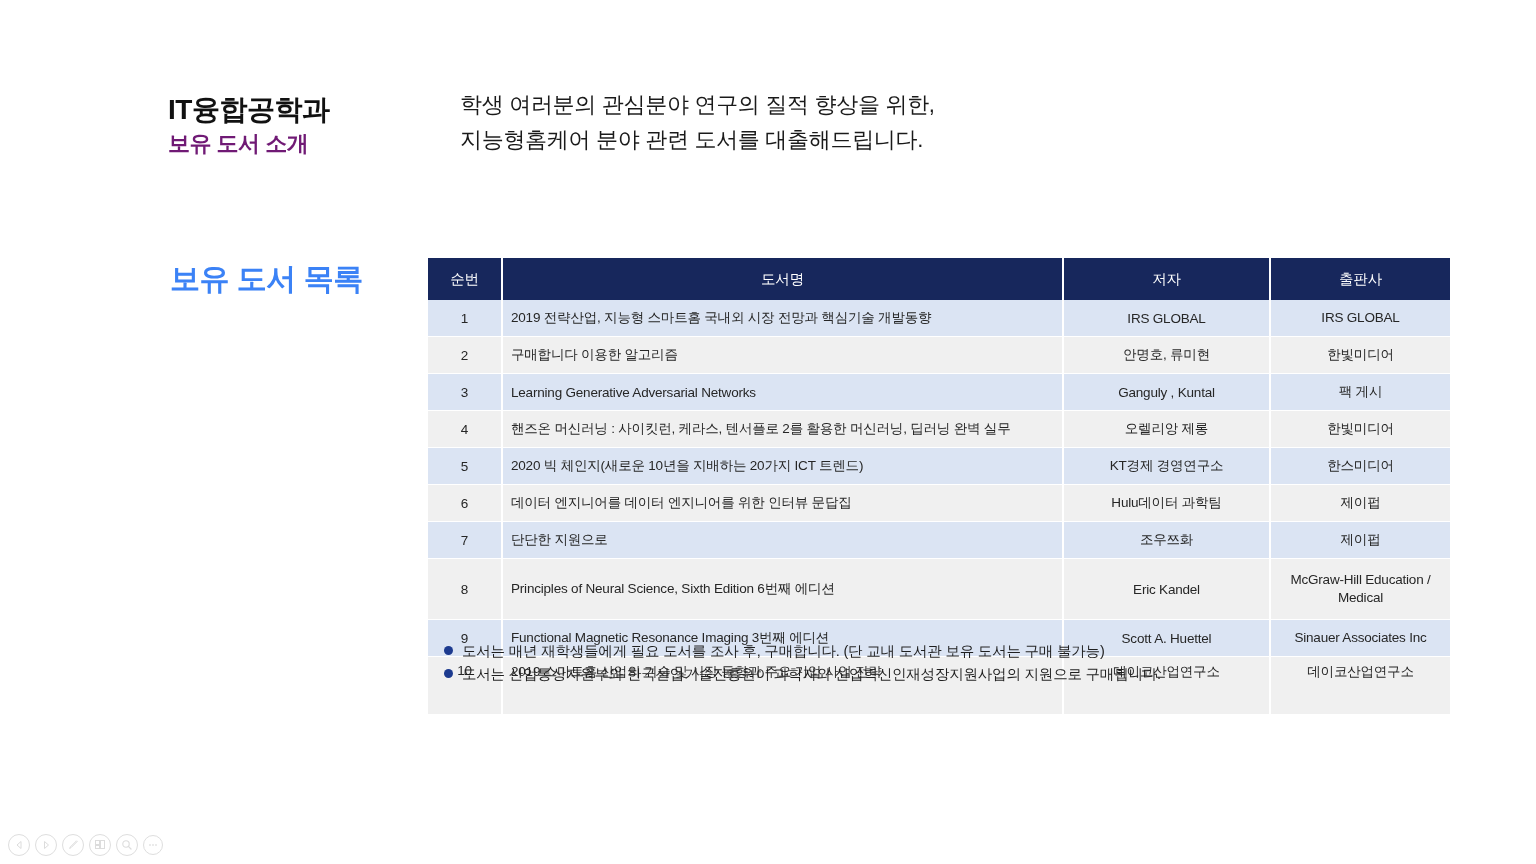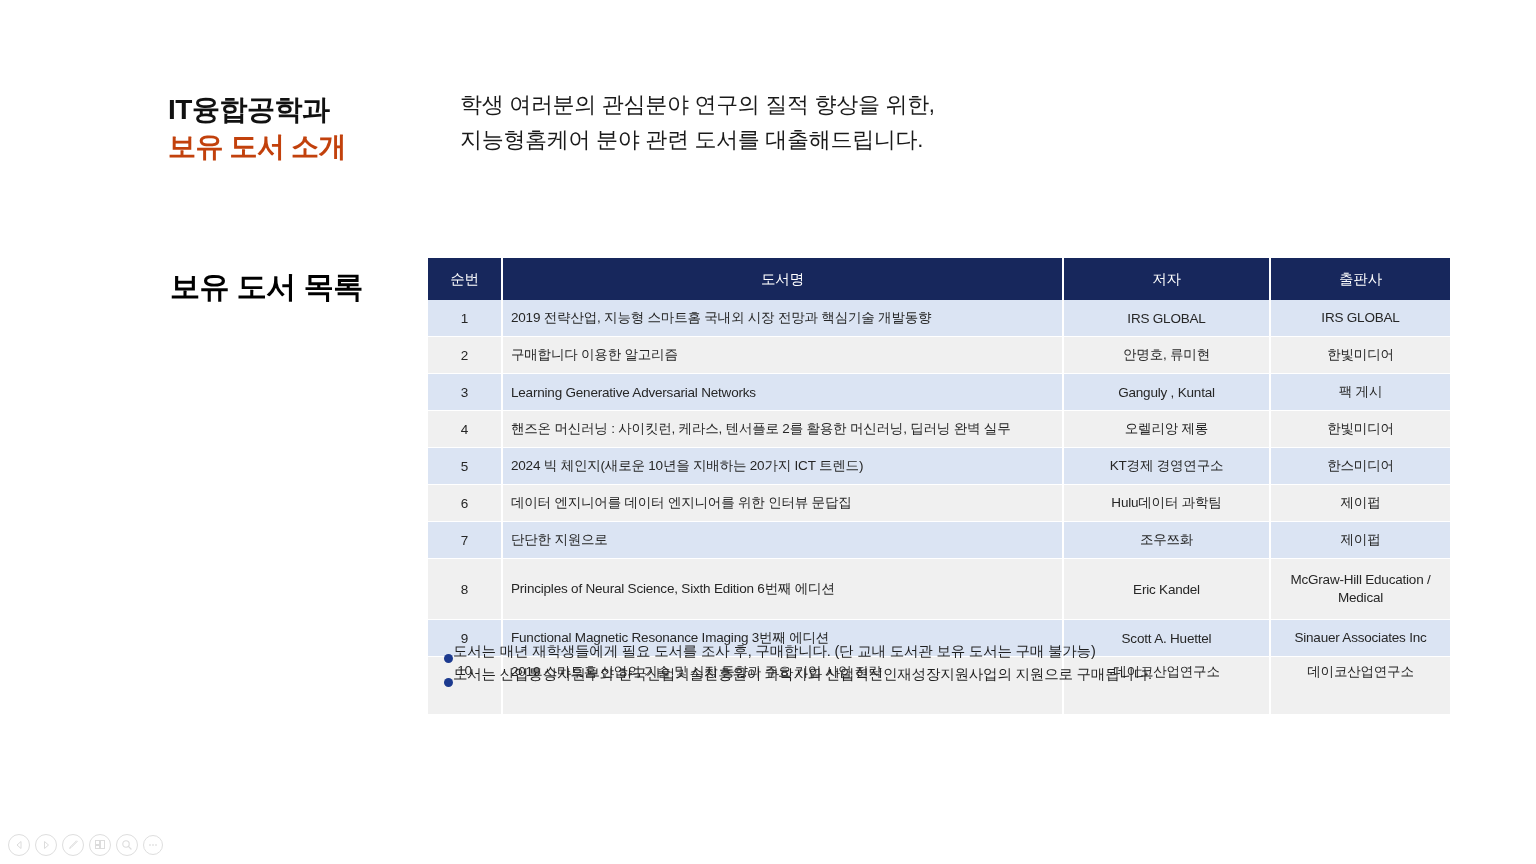--- a/index.html
+++ b/index.html
@@ -34,27 +34,26 @@
   }
   .title-line1 {
     font-size: 28px;
     font-weight: bold;
     line-height: 1.32;
     color: #111111;
     letter-spacing: -0.5px;
     white-space: nowrap;
   }
   .title-line2 {
-    font-size: 28px;
+    font-size: 22px;
     font-weight: bold;
     line-height: 1.32;
-    color: #c2410c;
+    color: #701a75;
     letter-spacing: -0.5px;
     white-space: nowrap;
-    font-family: Liberation Serif, serif;
   }
 
   .subtitle-block {
     position: absolute;
     left: 440px;
     top: 88px;
     width: 700px;
     margin-left: 20px;
   }
   .subtitle-line {
@@ -62,24 +61,24 @@
     line-height: 1.58;
     color: #1a1a1a;
     letter-spacing: -0.3px;
     white-space: nowrap;
   }
 
   
   .section-heading {
     position: absolute;
     left: 170px;
-    top: 267px;
+    top: 259px;
     font-size: 30px;
     font-weight: bold;
-    color: #000000;
+    color: #3b82f6;
     letter-spacing: -0.5px;
     white-space: nowrap;
     text-align: right;
   }
 
   
   .book-table {
     position: absolute;
     left: 428px;
     top: 258px;
@@ -138,21 +137,22 @@
 
   
   .notes {
     position: absolute;
     left: 444px;
     top: 640px;
     width: 1000px;
   }
   .note-row {
     display: flex;
-    align-items: flex-end;
+    align-items: flex-start;
+    gap: 9px;
     line-height: 1.62;
   }
   .note-bullet {
     flex: 0 0 auto;
     width: 9px;
     height: 9px;
     border-radius: 50%;
     background: #1c3a8f;
     margin-top: 6px;
   }
@@ -239,21 +239,21 @@
         <td class="cell-pub">팩 게시</td>
       </tr>
       <tr class="even">
         <td class="cell-no">4</td>
         <td class="cell-title">핸즈온 머신러닝 : 사이킷런, 케라스, 텐서플로 2를 활용한 머신러닝, 딥러닝 완벽 실무</td>
         <td class="cell-author">오렐리앙 제롱</td>
         <td class="cell-pub">한빛미디어</td>
       </tr>
       <tr class="odd">
         <td class="cell-no">5</td>
-        <td class="cell-title">2024 빅 체인지(새로운 10년을 지배하는 20가지 ICT 트렌드)</td>
+        <td class="cell-title">2020 빅 체인지(새로운 10년을 지배하는 20가지 ICT 트렌드)</td>
         <td class="cell-author">KT경제 경영연구소</td>
         <td class="cell-pub">한스미디어</td>
       </tr>
       <tr class="even">
         <td class="cell-no">6</td>
         <td class="cell-title">데이터 엔지니어를 데이터 엔지니어를 위한 인터뷰 문답집</td>
         <td class="cell-author">Hulu데이터 과학팀</td>
         <td class="cell-pub">제이펍</td>
       </tr>
       <tr class="odd">

